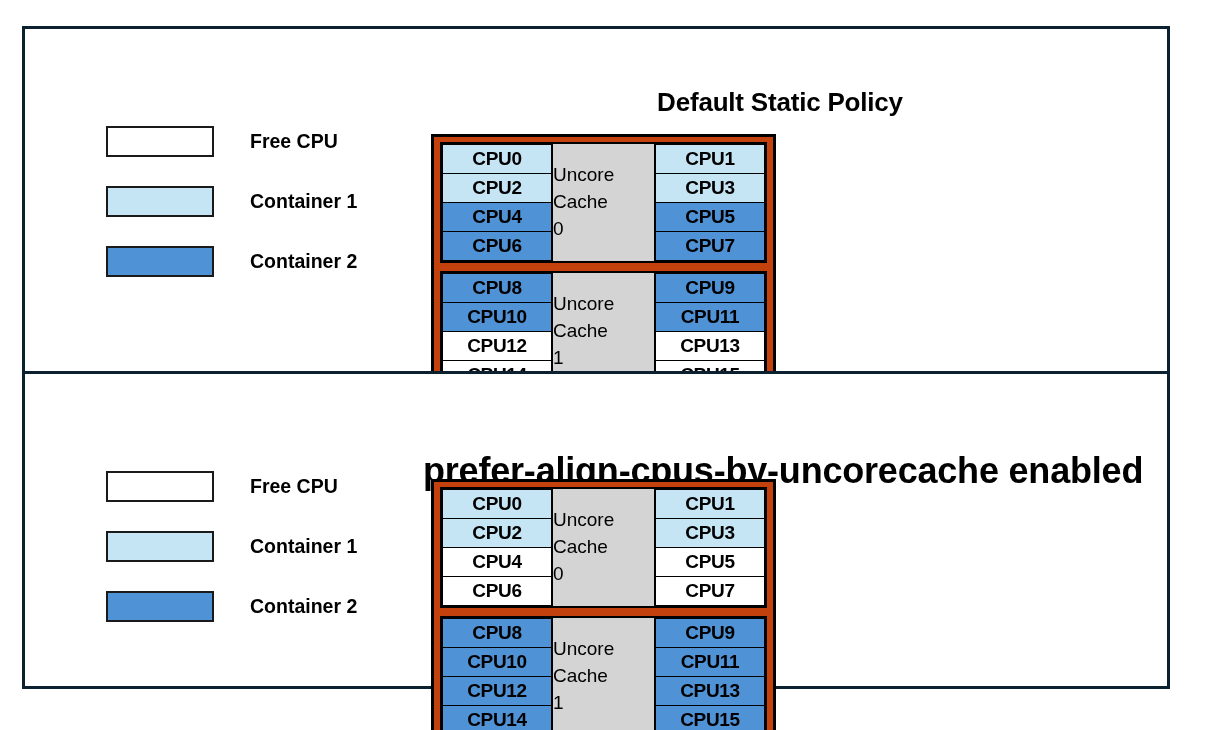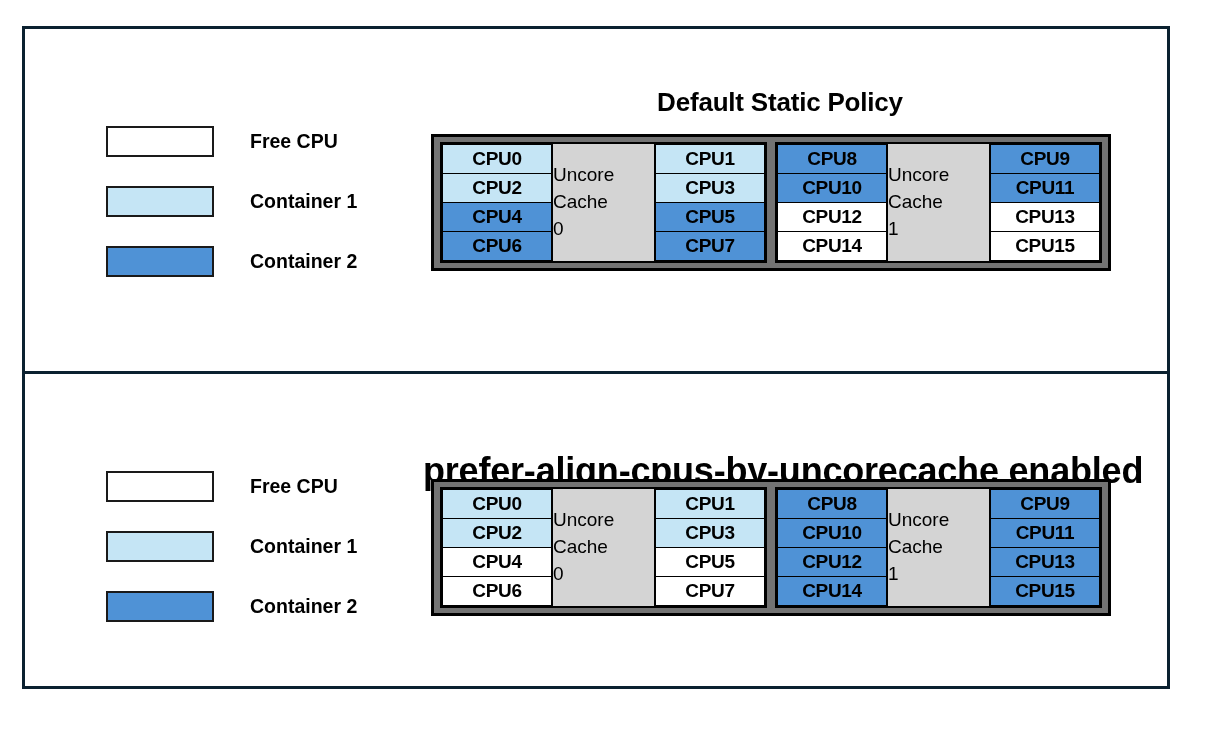--- a/index.html
+++ b/index.html
@@ -75,25 +75,26 @@
     color: #000000;
     white-space: nowrap;
   }
 
   
   .diagram {
     position: absolute;
     left: 406px;
     top: 105px;
     border: 3px solid #000000;
-    background: #737373;
+    background: #c2410c;
     box-sizing: border-box;
     padding: 5px 6px;
     display: flex;
     gap: 8px;
+    flex-direction: column;
   }
   .socket {
     border: 2px solid #000000;
     box-sizing: border-box;
     display: flex;
     background: #ffffff;
   }
   .cpu-col {
     display: flex;
     flex-direction: column;

